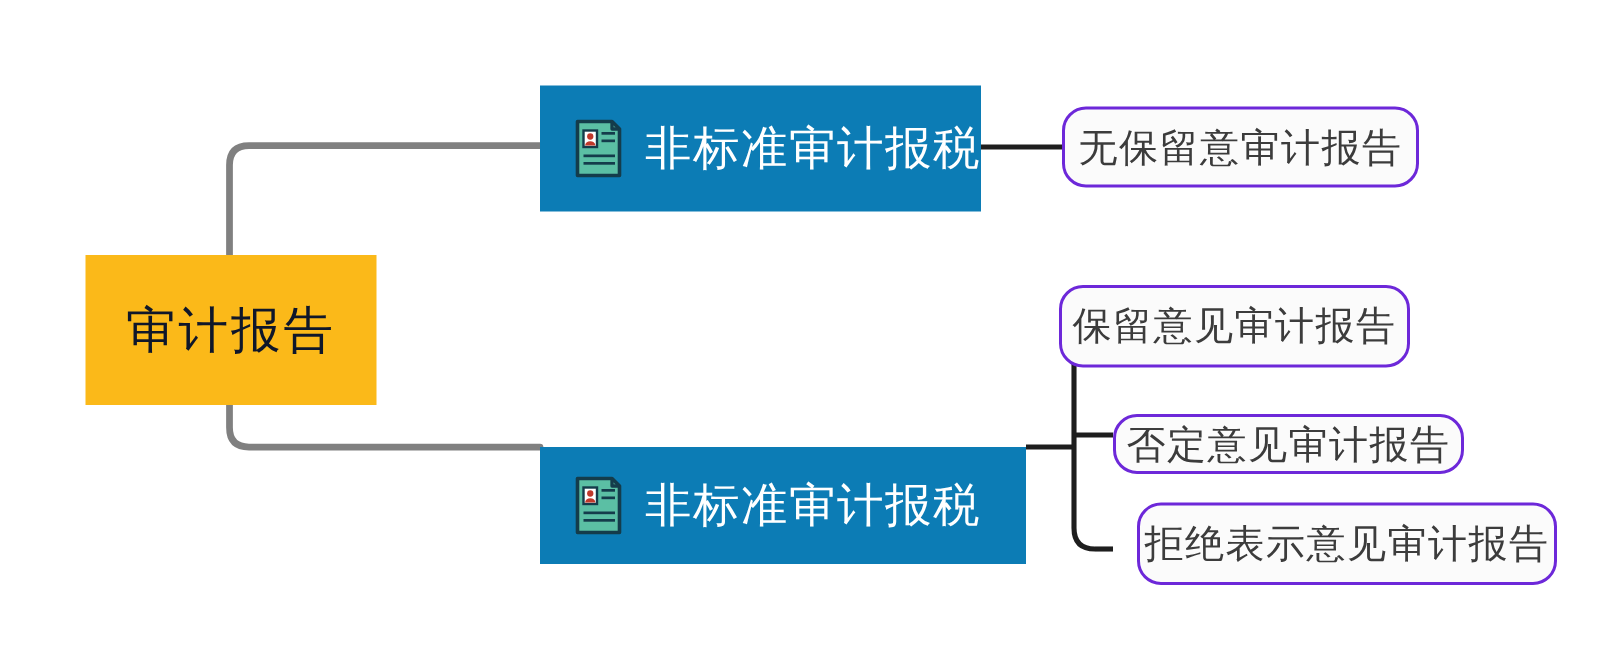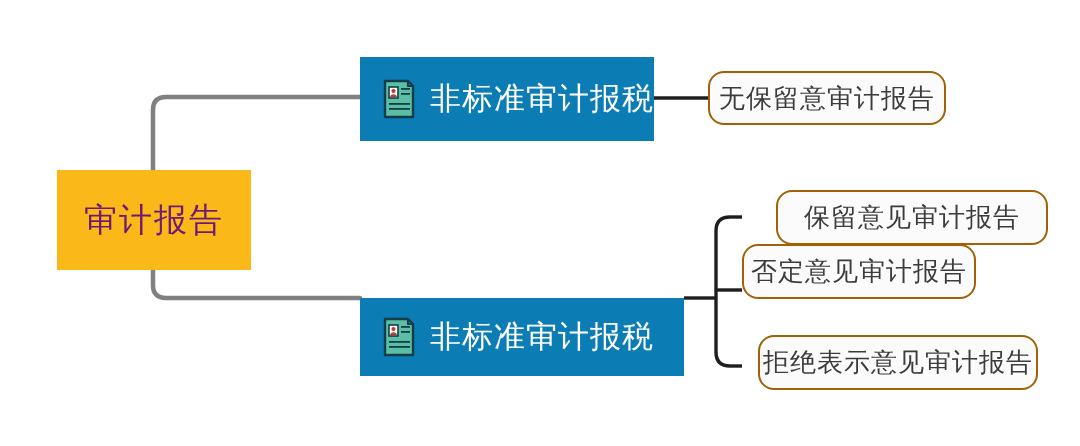--- a/index.html
+++ b/index.html
@@ -33,21 +33,21 @@
     top: 170px;
     width: 194px;
     height: 100px;
     background: #FBB919;
     display: flex;
     align-items: center;
     justify-content: center;
     box-sizing: border-box;
   }
   .root-node .label {
-    color: #701a75;
+    color: #0f172a;
     font-size: 33px;
     letter-spacing: 2px;
     font-family: "Liberation Serif", "DejaVu Serif", serif;
     white-space: nowrap;
   }
 
   
   .branch-node {
     position: absolute;
     background: #0C7CB5;
@@ -72,37 +72,37 @@
     width: 34px;
     height: 42px;
     flex: 0 0 auto;
     display: block;
   }
 
   
   .leaf-node {
     position: absolute;
     background: #FBFBFB;
-    border: 2px solid #a16207;
+    border: 2px solid #6d28d9;
     border-radius: 16px;
     display: flex;
     align-items: center;
     justify-content: center;
     box-sizing: border-box;
   }
   .leaf-node .label {
     color: #3C3C3C;
     font-size: 26px;
     letter-spacing: 1px;
     font-family: "Liberation Serif", "DejaVu Serif", serif;
     white-space: nowrap;
   }
   .leaf-node.l0 { left: 708px; top: 71px;  width: 238px; height: 54px; }
-  .leaf-node.l1 { left: 776px; top: 190px; width: 272px; height: 55px; }
-  .leaf-node.l2 { left: 742px; top: 244px; width: 234px; height: 55px; }
+  .leaf-node.l1 { left: 706px; top: 190px; width: 234px; height: 55px; }
+  .leaf-node.l2 { left: 742px; top: 276px; width: 234px; height: 40px; }
   .leaf-node.l3 { left: 758px; top: 335px; width: 280px; height: 55px; }
 </style>
 </head>
 <body>
 
 <div id="canvas">
 
   <svg class="wires" viewBox="0 0 1080 446" xmlns="http://www.w3.org/2000/svg">
 
     <path d="M 153 172 L 153 110 Q 153 97 166 97 L 360 97" fill="none" stroke="#808080" stroke-width="4.5" stroke-linecap="round"></path>

